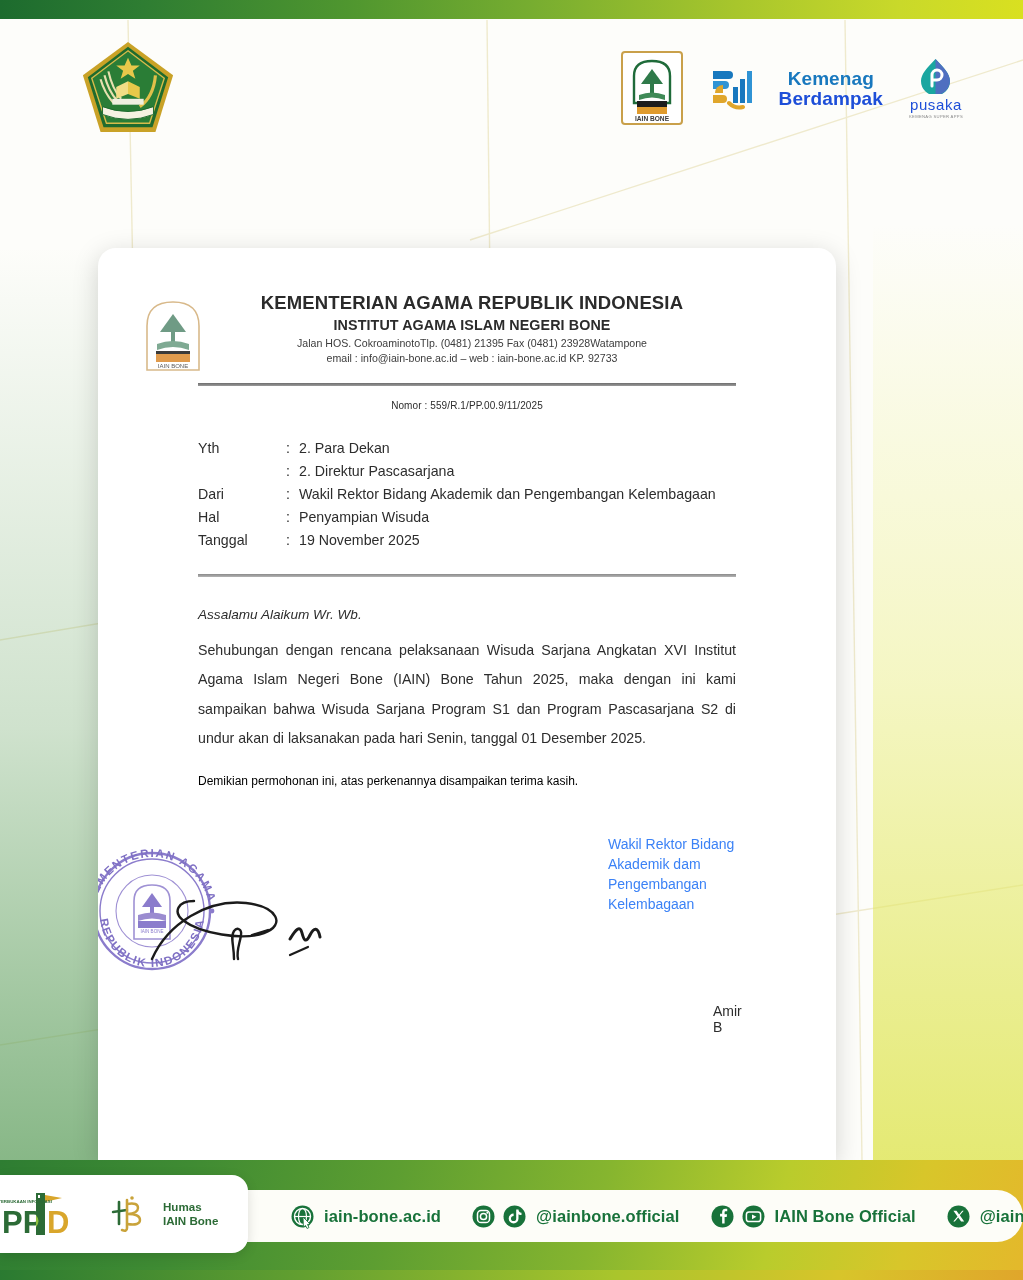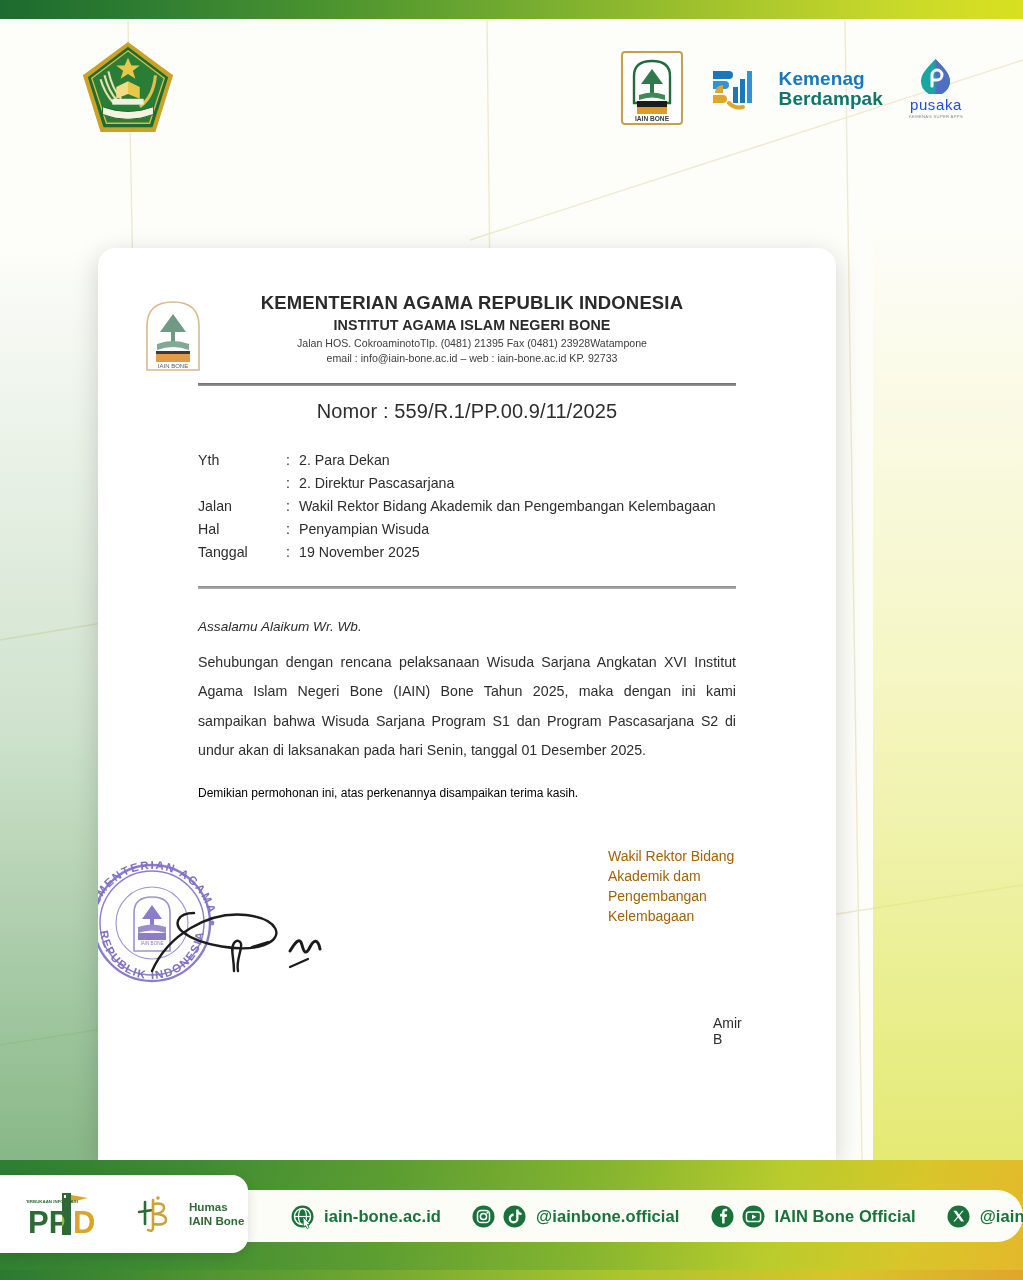--- a/index.html
+++ b/index.html
@@ -27,25 +27,25 @@
 
   .topbar {
     position:absolute; left:0; right:0; top:0; height:19px; z-index:3;
     background:linear-gradient(to right,#1d6b2e 0%, #2e7d32 14%, #4f962f 34%, #77ad30 52%, #a8c62c 72%, #c9d92a 88%, #d9e020 100%);
   }
 
   
   .emblem-kemenag { position:absolute; left:79px; top:38px; width:98px; height:102px; z-index:4; }
   .logo-cluster { position:absolute; right:60px; top:48px; height:80px; display:flex; align-items:center; gap:26px; z-index:4; }
   .logo-iain-top { width:62px; height:74px; }
-  .logo-kemenag-berdampak { display:flex; align-items:center; gap:22px; }
+  .logo-kemenag-berdampak { display:flex; align-items:center; gap:22px;text-align:center; }
   .kb-mark { width:48px; height:46px; }
   .kb-text { line-height:1.0; }
   .kb-text .l1 { font-size:19px; font-weight:bold; color:#1878be; letter-spacing:.1px; }
-  .kb-text .l2 { font-size:19px; font-weight:bold; color:#0f766e; letter-spacing:.1px; margin-top:1px; }
+  .kb-text .l2 { font-size:19px; font-weight:bold; color:#1d4ed8; letter-spacing:.1px; margin-top:1px; }
   .logo-pusaka { text-align:center; }
   .pusaka-mark { width:33px; height:36px; margin:0 auto; display:block; }
   .pusaka-word { font-size:15px; color:#1d4ed8; letter-spacing:.6px; margin-top:2px; }
   .pusaka-sub { font-size:4.2px; color:#8a8a8a; letter-spacing:.3px; margin-top:1px; }
 
   
   .doc-card {
     position:absolute; left:98px; top:248px; width:738px; height:912px;
     background:#ffffff; border-radius:18px 18px 0 0; z-index:5;
     box-shadow:0 6px 26px rgba(0,0,0,0.17);
@@ -59,35 +59,35 @@
   .lh-logo { width:68px; height:76px; }
   .lh-text { flex:1; padding-right:140px; text-align:center; }
   .lh-l1 { font-size:18.5px; font-weight:bold; color:#2b2b2b; letter-spacing:.15px; }
   .lh-l2 { font-size:14.3px; font-weight:bold; color:#2b2b2b; margin-top:3px; letter-spacing:.1px; }
   .lh-l3 { font-size:10.6px; color:#3c3c3c; margin-top:4px; }
   .lh-l4 { font-size:10.6px; color:#3c3c3c; margin-top:3px; }
 
   .rule { height:3px; background:linear-gradient(to bottom,#6d6d6d,#9b9b9b); margin:11px 100px 0 100px; }
   .rule2 { height:3px; background:linear-gradient(to bottom,#8a8a8a,#b4b4b4); margin:22px 100px 0 100px; }
 
-  .nomor { text-align:center; font-size:20px; color:#2d2d2d; margin-top:14px; letter-spacing:.1px; }
+  .nomor { text-align:center; font-size:10px; color:#2d2d2d; margin-top:14px; letter-spacing:.1px; }
 
   .meta { margin:26px 100px 0 100px; }
   .meta-row { display:flex; font-size:14.2px; color:#2d2d2d; line-height:1.62; }
   .meta-label { width:88px; flex:0 0 88px; }
   .meta-colon { width:13px; flex:0 0 13px; }
   .meta-val { flex:1; }
 
   .body-wrap { margin:10px 100px; }
   .salam { font-size:13.6px; font-style:italic; color:#2d2d2d; margin-top:30px; }
   .para { font-size:14.2px; color:#2d2d2d; text-align:justify; line-height:2.06; margin-top:14px; }
   .para-last { font-size:12px; color:#000000; margin-top:18px; line-height:1.7; }
 
   .sign-block { margin-top:44px; padding-left:410px; position:relative; }
-  .sign-title { font-size:14px; color:#a16207; line-height:1.42; }
+  .sign-title { font-size:14px; color:#3b82f6; line-height:1.42; }
   .sign-name { font-size:14px; color:#2d2d2d; margin-top:88px; padding-left:105px; }
 
   .stamp { position:absolute; left:-122px; top:8px; width:150px; height:130px; }
   .signature { position:absolute; left:-60px; top:28px; width:230px; height:120px; }
 
   
   .footer-band {
     position:absolute; left:0; right:0; bottom:0; height:120px; z-index:6;
     background:linear-gradient(105deg,#2e7d32 0%, #3f8b33 18%, #5d9e31 38%, #86b52f 58%, #b9cc2c 75%, #d8c62a 88%, #e4b82b 100%);
   }
@@ -98,21 +98,21 @@
   }
   .f-item { display:flex; align-items:center; gap:9px; margin-right:30px; }
   .f-item .ic { width:25px; height:25px; flex:0 0 25px; }
   .f-text { font-size:16.5px; font-weight:bold; color:#18723a; letter-spacing:.1px; white-space:nowrap; }
   .f-icons { display:flex; align-items:center; gap:6px; }
 
   .ppid-card {
     position:absolute; left:0; bottom:27px; width:248px; height:78px; z-index:8;
     background:#ffffff; border-radius:0 16px 16px 0;
     box-shadow:0 3px 12px rgba(0,0,0,0.13);
-    display:flex; align-items:center; padding-left:26px; gap:16px;
+    display:flex; align-items:center; gap:16px;
   }
   .ppid-logo { width:95px; height:46px; }
   .humas-logo { width:36px; height:40px; }
   .humas-text { line-height:1.18; }
   .humas-text div { font-size:11.6px; font-weight:bold; color:#2c6b36; }
 
   .topbar-bottom-accent {
     position:absolute; left:0; right:0; bottom:0; height:10px; z-index:9;
     background:linear-gradient(to right,#2a7a31 0%, #63a030 30%, #a9c52c 60%, #d8c52a 82%, #e0a62b 100%);
   }
@@ -223,21 +223,21 @@
       <div class="meta-label">Yth</div>
       <div class="meta-colon">:</div>
       <div class="meta-val">2. Para Dekan</div>
     </div>
     <div class="meta-row">
       <div class="meta-label"></div>
       <div class="meta-colon">:</div>
       <div class="meta-val">2. Direktur Pascasarjana</div>
     </div>
     <div class="meta-row">
-      <div class="meta-label">Jalan</div>
+      <div class="meta-label">Dari</div>
       <div class="meta-colon">:</div>
       <div class="meta-val">Wakil Rektor Bidang Akademik dan Pengembangan Kelembagaan</div>
     </div>
     <div class="meta-row">
       <div class="meta-label">Hal</div>
       <div class="meta-colon">:</div>
       <div class="meta-val">Penyampian Wisuda</div>
     </div>
     <div class="meta-row">
       <div class="meta-label">Tanggal</div>

